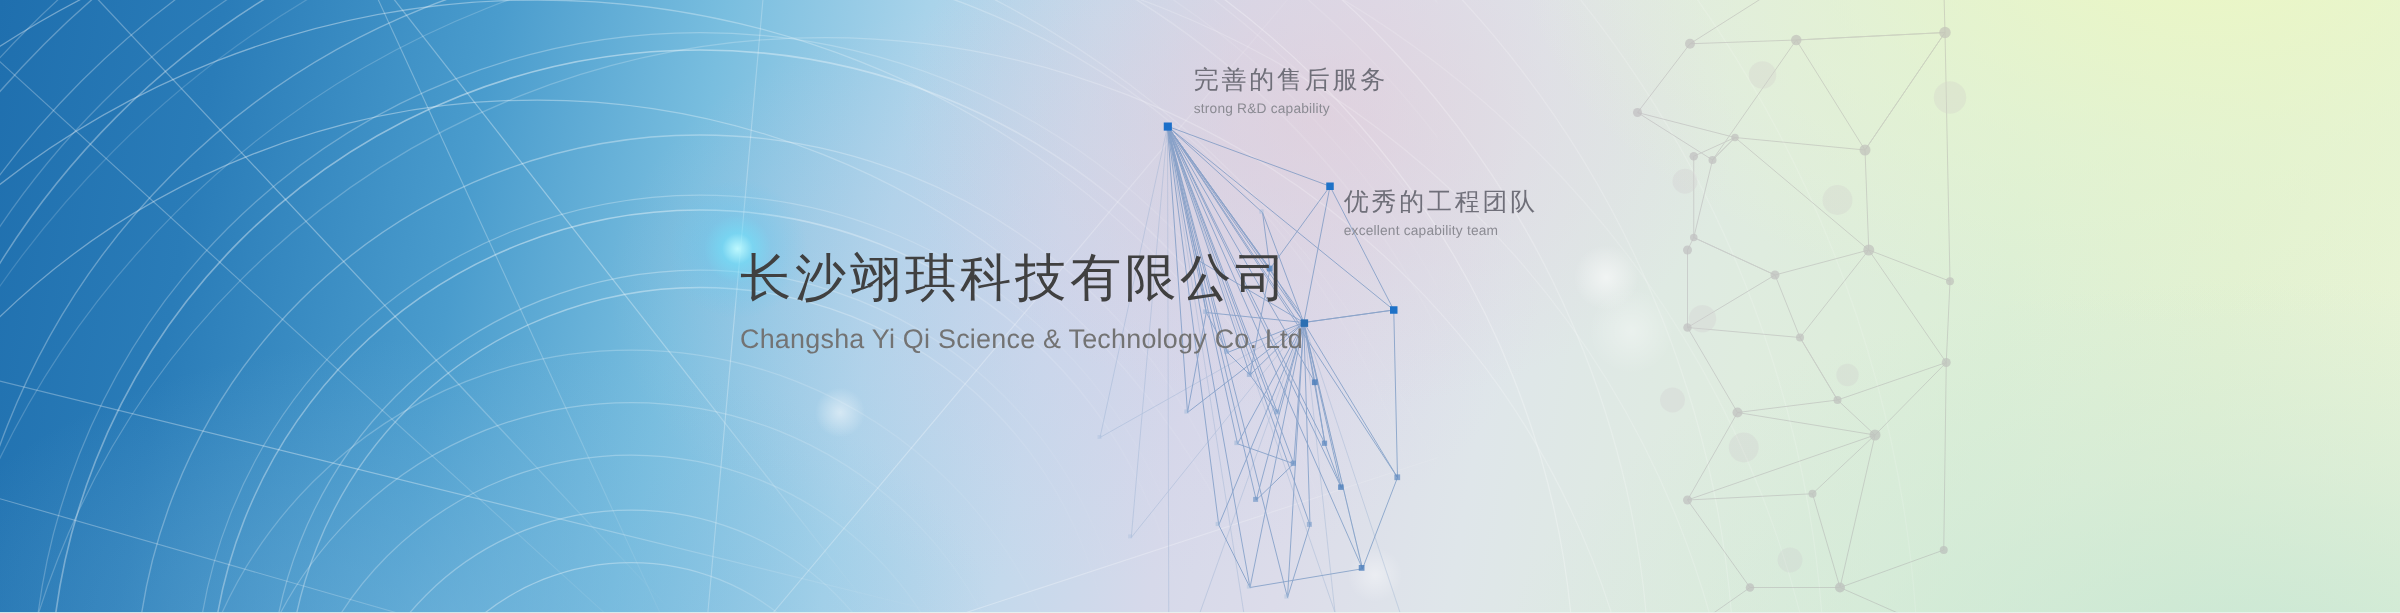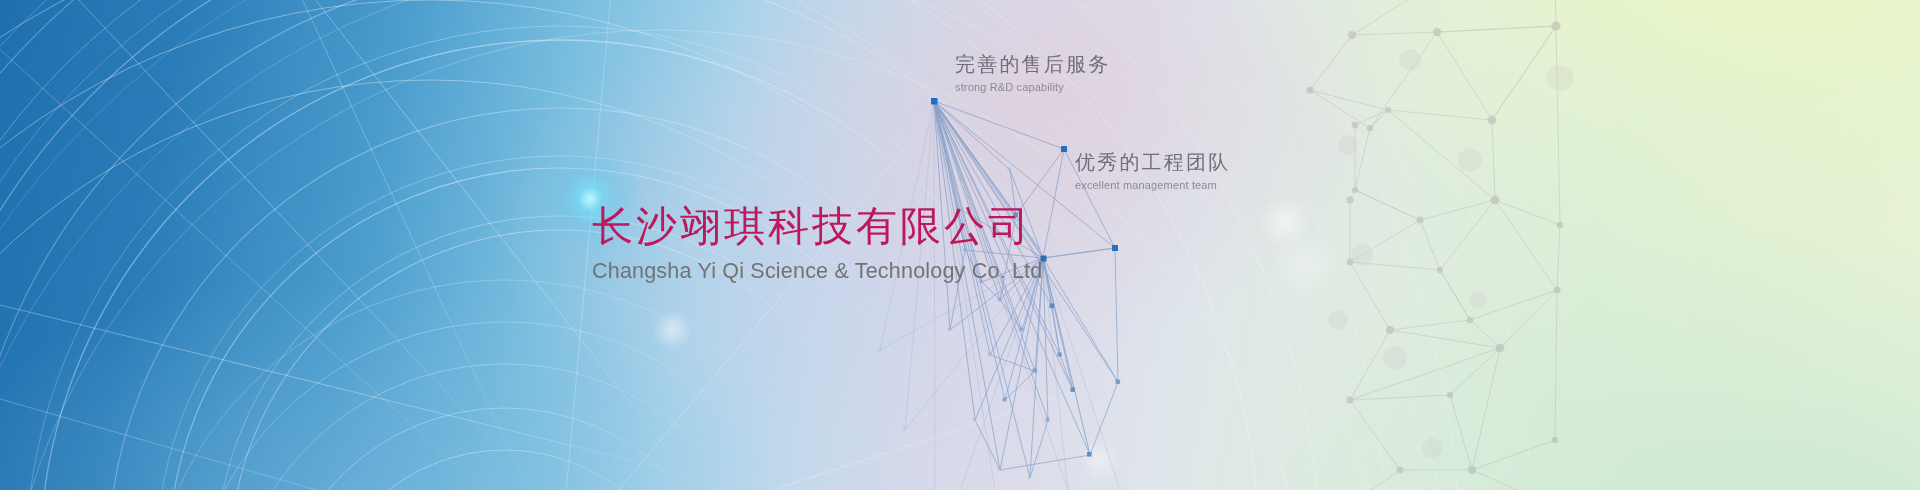--- a/index.html
+++ b/index.html
@@ -57,22 +57,22 @@
     background:
       radial-gradient(circle 26px at 1285px 222px, rgba(255,255,255,.55) 0%, rgba(255,255,255,0) 100%),
       radial-gradient(circle 34px at 1305px 265px, rgba(255,255,255,.35) 0%, rgba(255,255,255,0) 100%),
       radial-gradient(circle 20px at 672px 330px, rgba(255,255,255,.5) 0%, rgba(255,255,255,0) 100%),
       radial-gradient(circle 22px at 1100px 460px, rgba(255,255,255,.4) 0%, rgba(255,255,255,0) 100%);
   }
 
   
   #title-block{position:absolute;left:592px;top:203px;z-index:40;}
   .cn-title{
-    font-family:Liberation Sans, sans-serif;
-    font-size:41px;letter-spacing:3px;color:#be185d;line-height:1.15;
+    font-family:Liberation Mono, monospace;
+    font-size:41px;letter-spacing:3px;color:#404040;line-height:1.15;
     white-space:nowrap;font-weight:400;
   }
   .en-title{
     font-size:21.5px;color:#737373;letter-spacing:.2px;margin-top:9px;
     white-space:nowrap;font-weight:400;
   }
 
   .feature{position:absolute;z-index:40;white-space:nowrap;}
   .feature .cn{
     font-size:20px;color:#6f6f79;letter-spacing:2.2px;line-height:1.25;font-weight:400;
@@ -367,16 +367,16 @@
     <div class="cn-title">长沙翊琪科技有限公司</div>
     <div class="en-title">Changsha Yi Qi Science &amp; Technology Co. Ltd</div>
   </div>
 
   <div class="feature" id="feature-0">
     <div class="cn">完善的售后服务</div>
     <div class="en">strong R&amp;D capability</div>
   </div>
   <div class="feature" id="feature-1">
     <div class="cn">优秀的工程团队</div>
-    <div class="en">excellent management team</div>
+    <div class="en">excellent capability team</div>
   </div>
 
 </div>
 
 </body></html>

